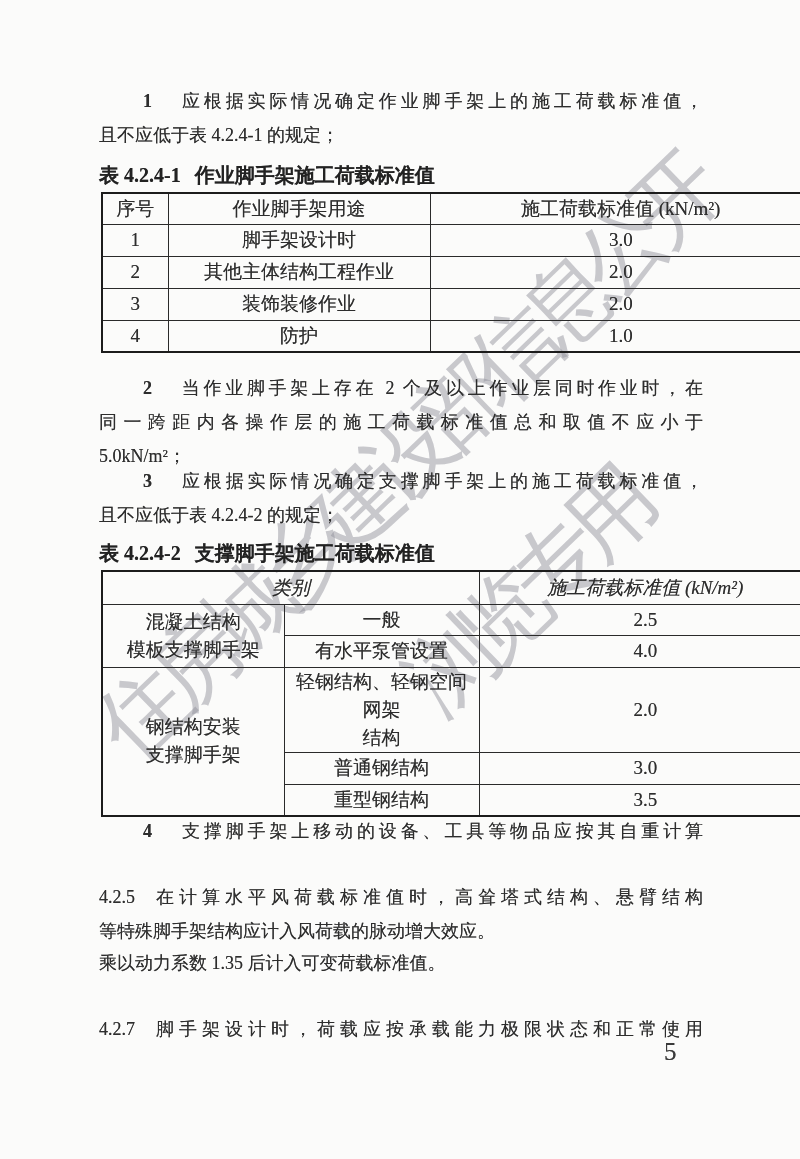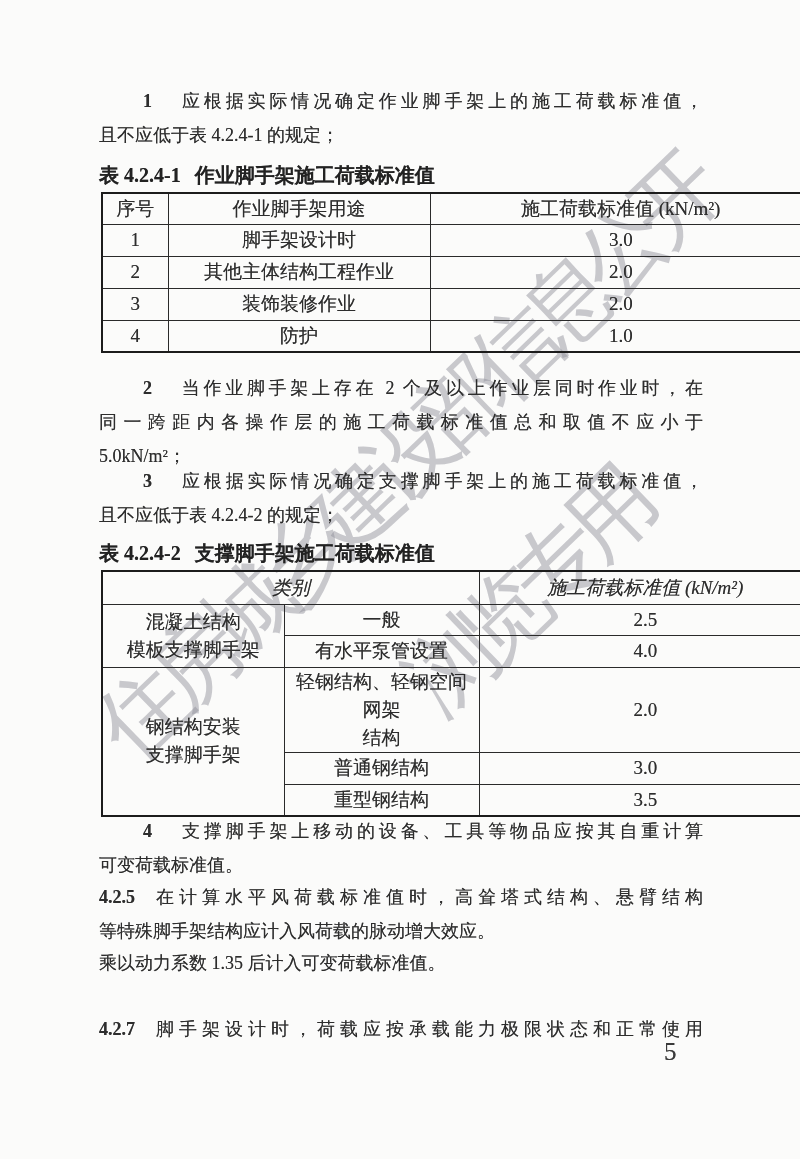--- a/index.html
+++ b/index.html
@@ -19,21 +19,21 @@
   }
   .wm1{left:405px;top:460px;transform:translate(-50%,-50%) rotate(-44deg);}
   .wm2{left:527px;top:594px;transform:translate(-50%,-50%) rotate(-44deg);}
   
   .block{position:absolute;left:99px;width:604px;z-index:2;}
   .para{font-size:18px;line-height:34px;}
   .line{text-align:justify;text-align-last:left;}
   .jl{text-align-last:justify;}
   .first{text-indent:44px;}
   b.num{font-weight:bold;margin-right:26px;}
-  b.num2{font-weight:bold;margin-right:16px;}
+  b.num2{font-weight:normal;margin-right:16px;}
   .caption{
     position:absolute;left:99px;width:604px;z-index:2;
     text-align:left;font-weight:bold;font-size:20px;line-height:26px;color:#222;
   }
   .cap-title{margin-left:14px;}
   
   .tblwrap{position:absolute;left:101px;width:712px;z-index:2;}
   table{border-collapse:collapse;width:100%;table-layout:fixed;border:2px solid #1c1c1c;}
   th,td{
     border:1px solid #2a2a2a;padding:0 4px;
@@ -149,21 +149,20 @@
       <tr class="r32">
         <td>重型钢结构</td>
         <td>3.5</td>
       </tr>
     </tbody>
       </table>
   </div>
 
   <div class="block para" style="top:814px">
     <div class="line jl first"><b class="num">4</b><span>支撑脚手架上移动的设备、工具等物品应按其自重计算</span></div>
-    <div class="line">可变荷载标准值。</div>
   </div>
 
   <div class="block para" style="top:880px">
     <div class="line jl"><b class="num2">4.2.5</b><span>在计算水平风荷载标准值时，高耸塔式结构、悬臂结构</span></div>
     <div class="line">等特殊脚手架结构应计入风荷载的脉动增大效应。</div>
   </div>
 
   <div class="block para" style="top:946px">
     <div class="line">乘以动力系数 1.35 后计入可变荷载标准值。</div>
   </div>

